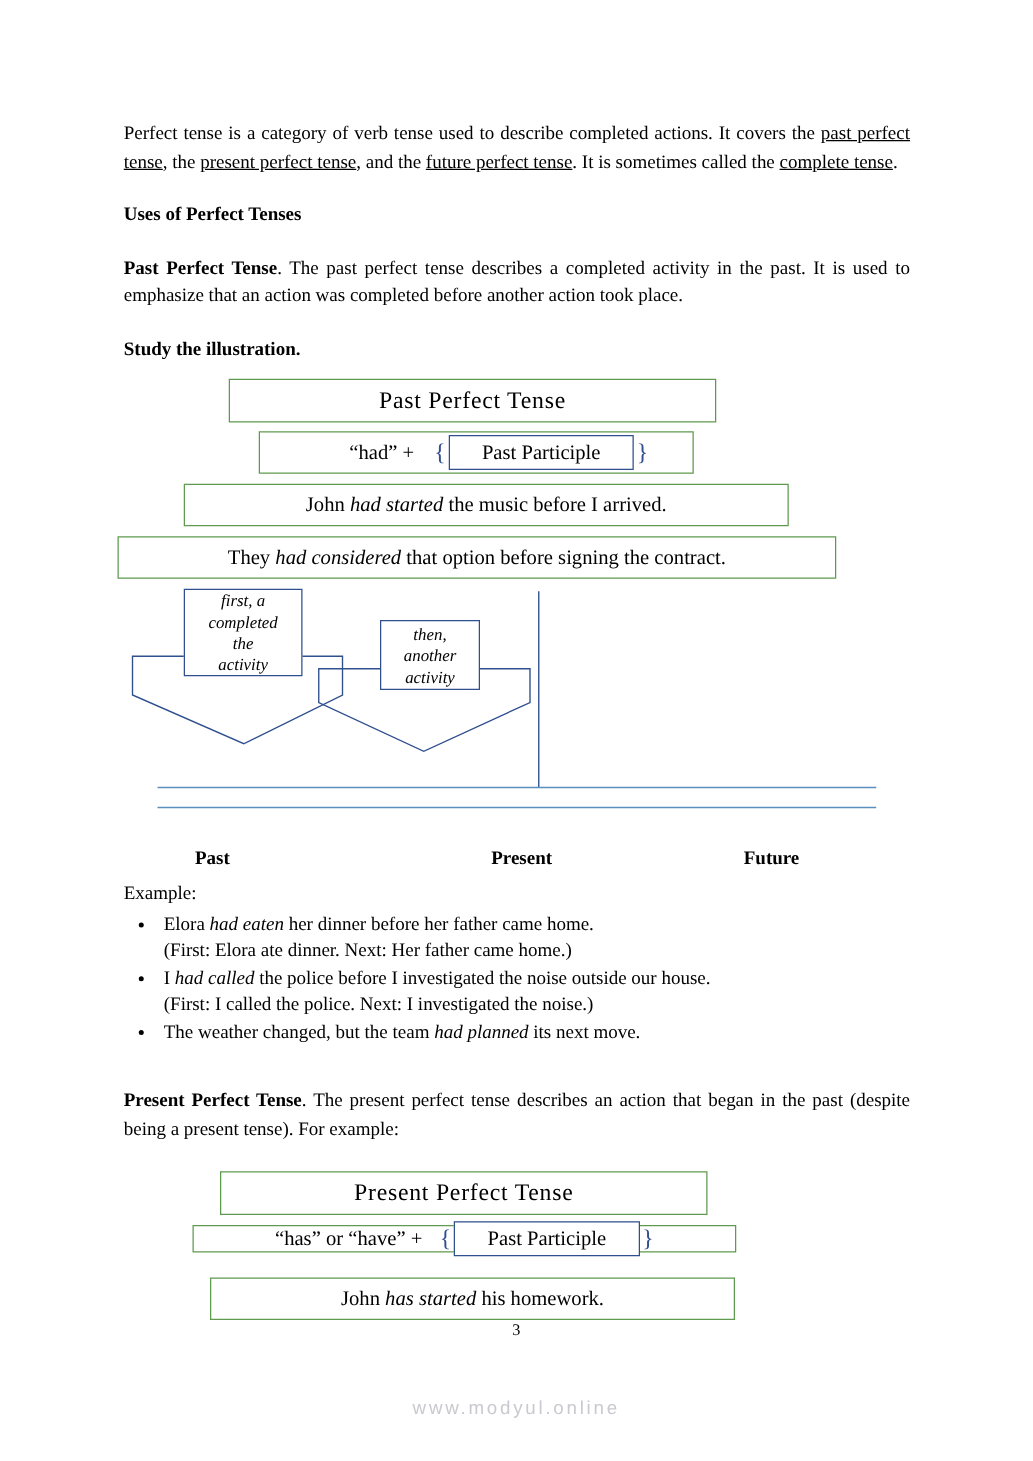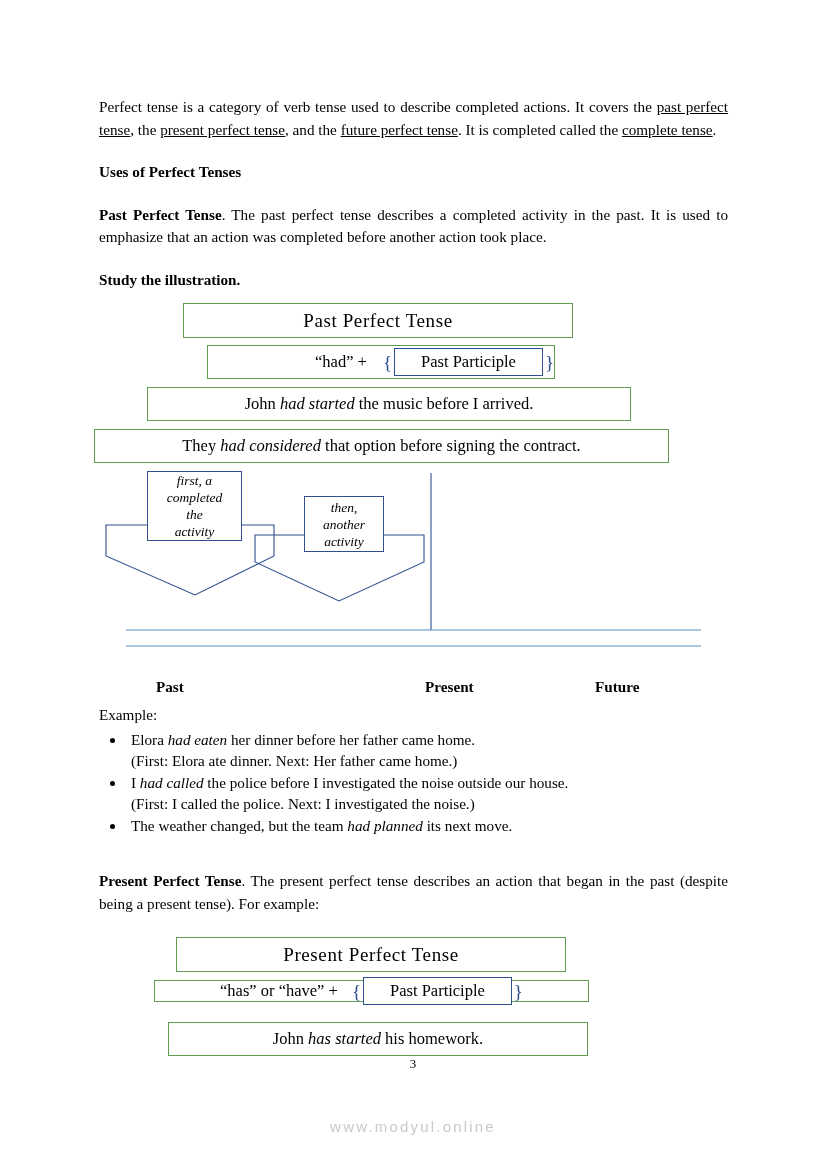--- a/index.html
+++ b/index.html
@@ -140,21 +140,21 @@
   }
 </style>
 </head>
 <body>
 
 <div class="page">
   <div class="content">
 
     <p class="para intro">
       <span>Perfect tense is a category of verb tense used to describe completed actions.</span>
-      <span>It covers the </span><span class="u">past perfect tense</span><span>, the </span><span class="u">present perfect tense</span><span>, and the </span><span class="u">future perfect tense</span><span>. It is completed called the </span><span class="u">complete tense</span><span>.</span>
+      <span>It covers the </span><span class="u">past perfect tense</span><span>, the </span><span class="u">present perfect tense</span><span>, and the </span><span class="u">future perfect tense</span><span>. It is sometimes called the </span><span class="u">complete tense</span><span>.</span>
     </p>
 
     <div class="spacer-14"></div>
 
     <h3 class="heading">Uses of Perfect Tenses</h3>
 
     <div class="spacer-14"></div>
 
     <p class="para">
       <span class="bold">Past Perfect Tense</span><span>. The past perfect tense describes a completed activity in the past. It is used to emphasize that an action was completed before another action took place.</span>
@@ -163,21 +163,21 @@
     <div class="spacer-14"></div>
 
     <h3 class="heading">Study the illustration.</h3>
 
     <div class="boxwrap" style="height:160px; margin-top:12px;">
 
       <div class="gbox titlebox" style="position:absolute; left:84px; top:0px; width:390px; height:35px;">
         <span>Past Perfect Tense</span>
       </div>
 
-      <div class="gbox" style="position:absolute; left:108px; top:42px; width:348px; height:34px; justify-content:flex-end;">
+      <div class="gbox" style="position:absolute; left:108px; top:42px; width:348px; height:34px; justify-content:center;">
         <span style="margin-left:36px;">“had”  +</span>
         <span class="brace" style="margin-left:16px;">{</span>
         <div class="innerbox" style="height:28px; margin-left:2px;">
           <span>Past Participle</span>
         </div>
         <span class="brace" style="margin-left:2px;">}</span>
       </div>
 
       <div class="gbox" style="position:absolute; left:-5px; top:126px; width:575px; height:34px;">
         <span><span>They </span><span class="ital">had considered</span><span> that option before signing the contract.</span></span>
@@ -220,21 +220,21 @@
       <div class="tl-box" style="left:48px; top:8px; width:95px; height:70px;">
         <span>first, a<br>completed<br>the<br>activity</span>
       </div>
       <div class="tl-box" style="left:205px; top:33px; width:80px; height:56px;">
         <span>then,<br>another<br>activity</span>
       </div>
     </div>
 
     <div class="axis-labels">
       <span style="left:57px;">Past</span>
-      <span style="left:294px;margin-left:32px;">Present</span>
+      <span style="left:294px;">Present</span>
       <span style="left:496px;text-align:center;">Future</span>
     </div>
 
     <p class="para" style="margin-bottom:2px;">Example:</p>
 
     <ul class="exlist">
       <li>
         <span>Elora </span><span class="ital">had eaten</span><span> her dinner before her father came home.</span><br>
         <span>(First: Elora ate dinner. Next: Her father came home.)</span>
       </li>

